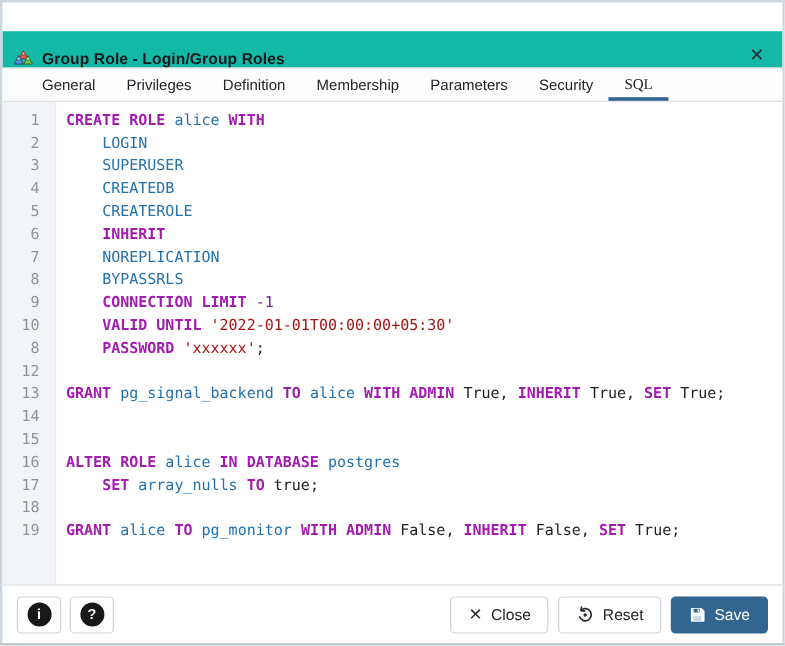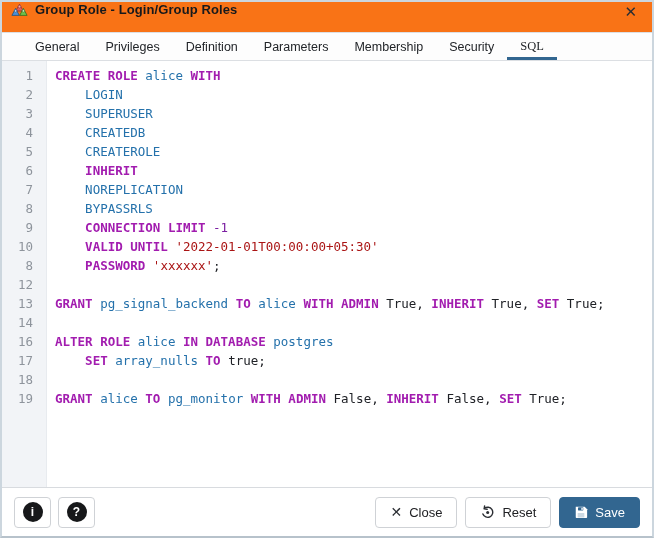--- a/index.html
+++ b/index.html
@@ -9,24 +9,25 @@
     background:#fff;
     border:2px solid #ccd6de;
     border-bottom-color:#b7c2cb;
     display:flex;flex-direction:column;
     font-family:"Liberation Sans", sans-serif;
     overflow:hidden;
   }
   
   .titlebar{
     height:31px;flex:0 0 31px;
-    display:flex;align-items:flex-start;
+    display:flex;align-items:flex-end;
     padding:0 12px 0 9px;
     border-bottom:1px solid #dcdfe3;
-    background:#f97316;
+    background:#14b8a6;
+    margin-top:24px;
   }
   .titlebar .app-icon{width:17px;height:16px;margin-right:7px;flex:0 0 auto;}
   .titlebar .title{
     font-size:13px;font-weight:700;color:#17191c;letter-spacing:.1px;
     white-space:nowrap;flex:1 1 auto;
   }
   .titlebar .close-x{
     font-size:15px;color:#2b2e33;cursor:pointer;line-height:1;
     padding:2px 3px;flex:0 0 auto;
   }
@@ -115,22 +116,22 @@
       <circle cx="12.4" cy="8.9" r="1.3" fill="#cdeabf" stroke="#33691e" stroke-width="0.6"></circle>
     </svg>
     <span class="title">Group Role - Login/Group Roles</span>
     <span class="close-x">✕</span>
   </div>
 
   <div class="tabbar">
       <div class="tab">General</div>
       <div class="tab">Privileges</div>
       <div class="tab">Definition</div>
+      <div class="tab">Membership</div>
       <div class="tab">Parameters</div>
-      <div class="tab">Membership</div>
       <div class="tab">Security</div>
       <div class="tab active">SQL</div>
     </div>
 
   <div class="editor">
     <div>
         <div class="cm-line">
           <span class="ln">1</span>
           <span class="lc"><span class="tok-kw">CREATE ROLE </span><span class="tok-id">alice</span><span class="tok-kw"> WITH</span></span>
         </div>
@@ -177,20 +178,24 @@
         <div class="cm-line">
           <span class="ln">12</span>
           <span class="lc"></span>
         </div>
         <div class="cm-line">
           <span class="ln">13</span>
           <span class="lc"><span class="tok-kw">GRANT</span><span class="tok-pl"> </span><span class="tok-id">pg_signal_backend</span><span class="tok-pl"> </span><span class="tok-kw">TO</span><span class="tok-pl"> </span><span class="tok-id">alice</span><span class="tok-pl"> </span><span class="tok-kw">WITH ADMIN</span><span class="tok-pl"> True, </span><span class="tok-kw">INHERIT</span><span class="tok-pl"> True, </span><span class="tok-kw">SET</span><span class="tok-pl"> True;</span></span>
         </div>
         <div class="cm-line">
           <span class="ln">14</span>
+          <span class="lc"></span>
+        </div>
+        <div class="cm-line">
+          <span class="ln">15</span>
           <span class="lc"></span>
         </div>
         <div class="cm-line">
           <span class="ln">16</span>
           <span class="lc"><span class="tok-kw">ALTER ROLE</span><span class="tok-pl"> </span><span class="tok-id">alice</span><span class="tok-pl"> </span><span class="tok-kw">IN DATABASE</span><span class="tok-pl"> </span><span class="tok-id">postgres</span></span>
         </div>
         <div class="cm-line">
           <span class="ln">17</span>
           <span class="lc"><span class="tok-pl">    </span><span class="tok-kw">SET</span><span class="tok-pl"> </span><span class="tok-id">array_nulls</span><span class="tok-pl"> </span><span class="tok-kw">TO</span><span class="tok-pl"> true;</span></span>
         </div>

